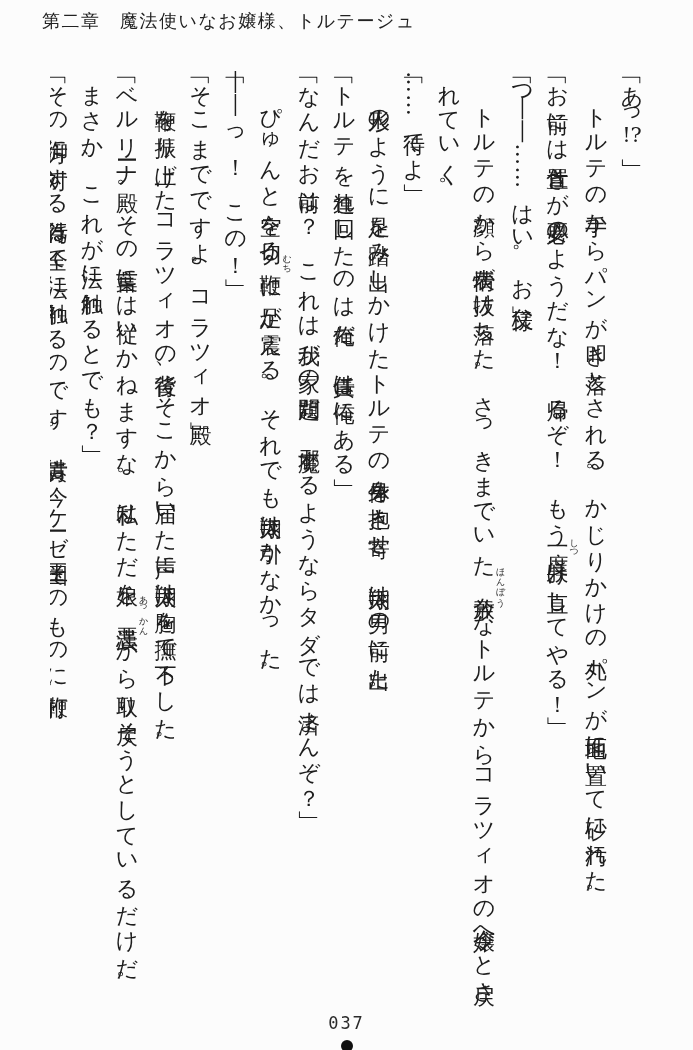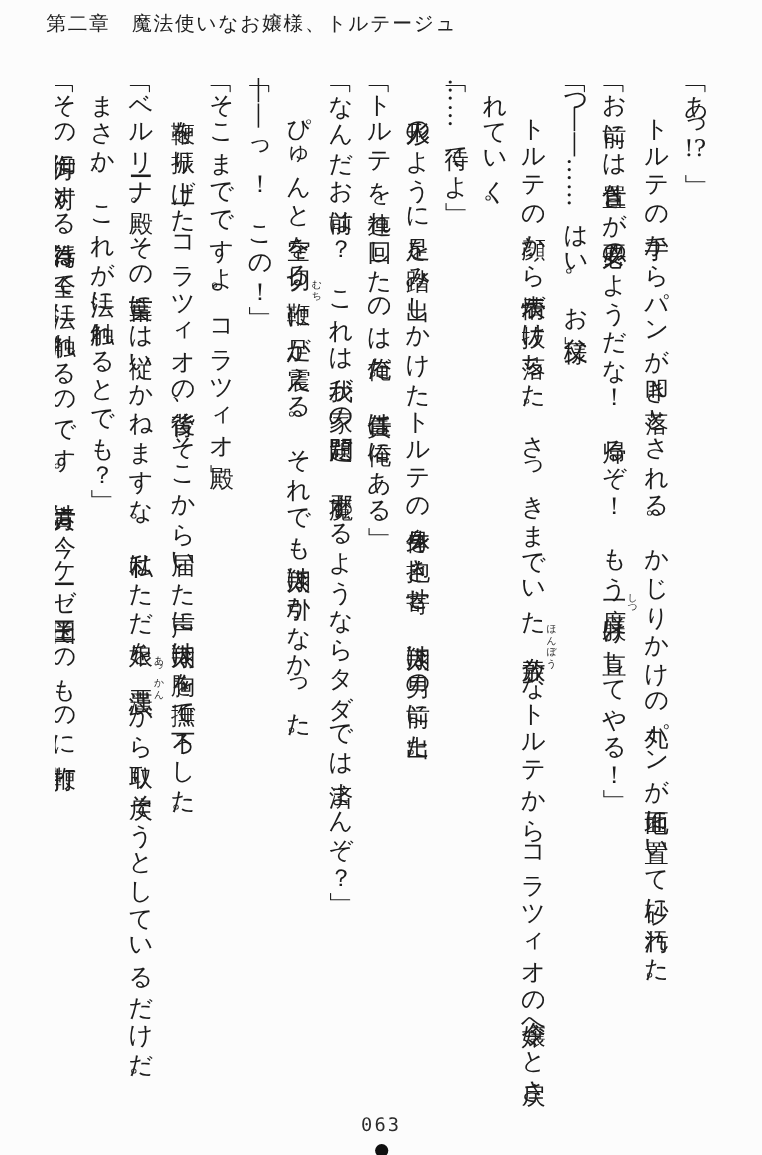--- a/index.html
+++ b/index.html
@@ -91,17 +91,17 @@
     <p>「トルテを連れ回したのは俺だ。責任は俺にある」</p>
     <p>「なんだお前は？　これは我が家の問題だ。邪魔するようならタダでは済まんぞ？」</p>
     <p>　ぴゅんと空を切る<ruby>鞭<rt>むち</rt></ruby>に足が震える。それでも翔太は引かなかった。</p>
     <p>「――っ！　この！」</p>
     <p>「そこまでですよ。コラツィオ殿」</p>
     <p>　鞭を振り上げたコラツィオの背後、そこから届いた声に翔太は胸を撫で下ろした。</p>
     <p>「ベルリーナ殿。その言葉には従いかねますな。私はただ娘を<ruby>悪漢<rt>あっかん</rt></ruby>から取り戻そうとしているだけだ。まさか、これが法に触れるとでも？」</p>
     <p>「その御方に対する行為は全て法に触れるのです。貴方は今、ケーゼ王国そのものに鞭打</p>
   </div>
 
-  <div class="page-number">063</div>
+  <div class="page-number">037</div>
 
   <div class="footer-dot"></div>
 
 </div>
 
 </body></html>

